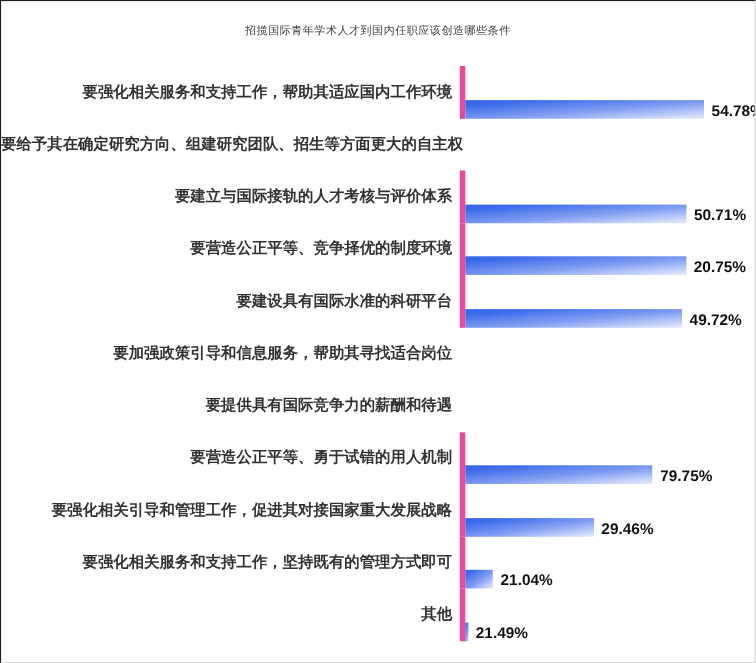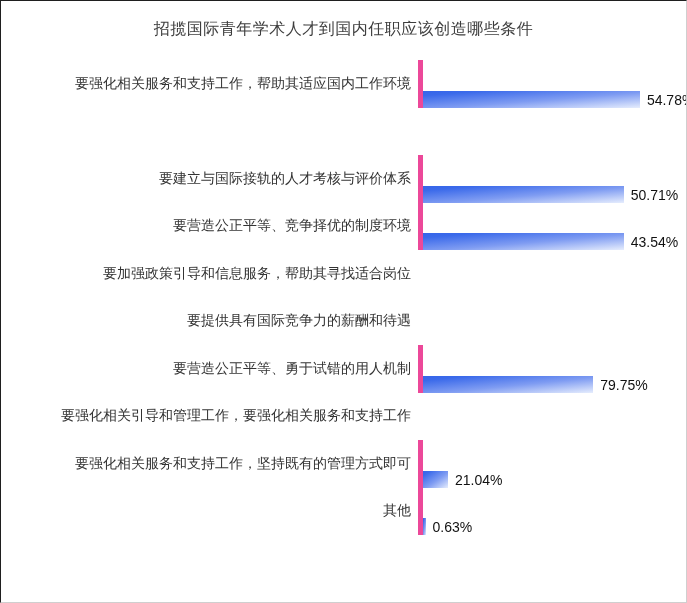--- a/index.html
+++ b/index.html
@@ -11,32 +11,33 @@
     border-top: 1px solid #1f1f1f;
     border-left: 1px solid #1f1f1f;
     border-right: 1px solid #cfcfcf;
     border-bottom: 1px solid #cfcfcf;
     font-family: "Liberation Sans", sans-serif;
     overflow: hidden;
   }
   .chart-title {
     padding-top: 17px;
     text-align: center;
-    font-size: 16px;
+    font-size: 10px;
     line-height: 22px;
     color: #3d3d3d;
     letter-spacing: 0.5px;
   }
   .chart {
     margin-top: 20px;
   }
   .row {
     height: 47.5px;
     display: flex;
     align-items: center;
+    font-weight: bold;
   }
   .row .cat-label {
     width: 410px;
     flex: 0 0 410px;
     text-align: right;
     font-size: 14px;
     color: #333333;
     white-space: nowrap;
   }
   .row .track {
@@ -68,58 +69,70 @@
 
 <div class="chart">
     <div class="row">
     <div class="cat-label">要强化相关服务和支持工作，帮助其适应国内工作环境</div>
     <div class="track">
       <div class="bar" style="width: 216.9px;"></div>
       <span class="value-label">54.78%</span>
     </div>
   </div>
     <div class="row">
+    <div class="cat-label">要给予其在确定研究方向、组建研究团队、招生等方面更大的自主权</div>
   </div>
     <div class="row">
     <div class="cat-label">要建立与国际接轨的人才考核与评价体系</div>
     <div class="track">
       <div class="bar" style="width: 200.8px;"></div>
       <span class="value-label">50.71%</span>
     </div>
   </div>
     <div class="row">
     <div class="cat-label">要营造公正平等、竞争择优的制度环境</div>
     <div class="track">
       <div class="bar" style="width: 200.7px;"></div>
-      <span class="value-label">43.54%</span>
+      <span class="value-label">20.75%</span>
+    </div>
+  </div>
+    <div class="row">
+    <div class="cat-label">要建设具有国际水准的科研平台</div>
+    <div class="track">
+      <div class="bar" style="width: 196.9px;"></div>
+      <span class="value-label">49.72%</span>
     </div>
   </div>
     <div class="row">
     <div class="cat-label">要加强政策引导和信息服务，帮助其寻找适合岗位</div>
   </div>
     <div class="row">
     <div class="cat-label">要提供具有国际竞争力的薪酬和待遇</div>
   </div>
     <div class="row">
     <div class="cat-label">要营造公正平等、勇于试错的用人机制</div>
     <div class="track">
       <div class="bar" style="width: 170.2px;"></div>
       <span class="value-label">79.75%</span>
     </div>
   </div>
     <div class="row">
-    <div class="cat-label">要强化相关引导和管理工作，要强化相关服务和支持工作</div>
+    <div class="cat-label">要强化相关引导和管理工作，促进其对接国家重大发展战略</div>
+    <div class="track">
+      <div class="bar" style="width: 116.7px;"></div>
+      <span class="value-label">29.46%</span>
+    </div>
   </div>
     <div class="row">
     <div class="cat-label">要强化相关服务和支持工作，坚持既有的管理方式即可</div>
     <div class="track">
       <div class="bar" style="width: 25px;"></div>
       <span class="value-label">21.04%</span>
     </div>
   </div>
     <div class="row">
     <div class="cat-label">其他</div>
     <div class="track">
       <div class="bar" style="width: 2.5px;"></div>
-      <span class="value-label">0.63%</span>
+      <span class="value-label">21.49%</span>
     </div>
   </div>
   </div>
 
 </body></html>

